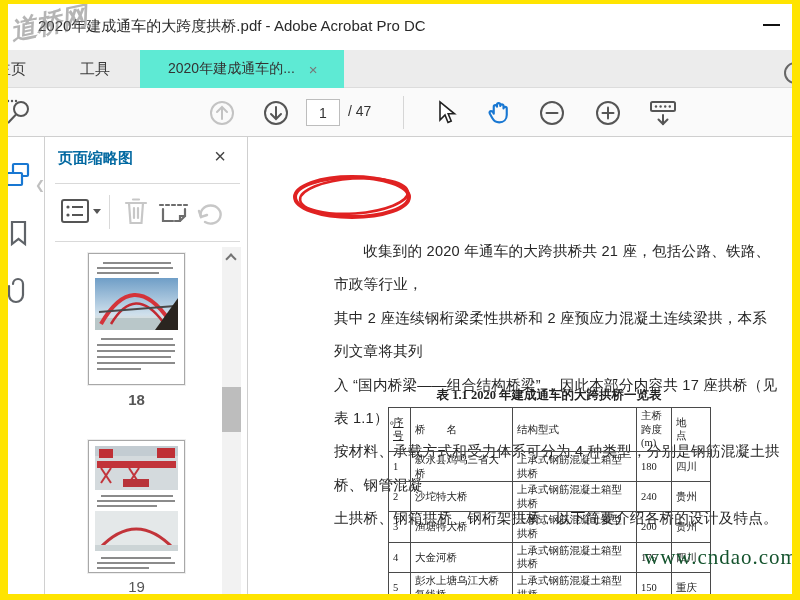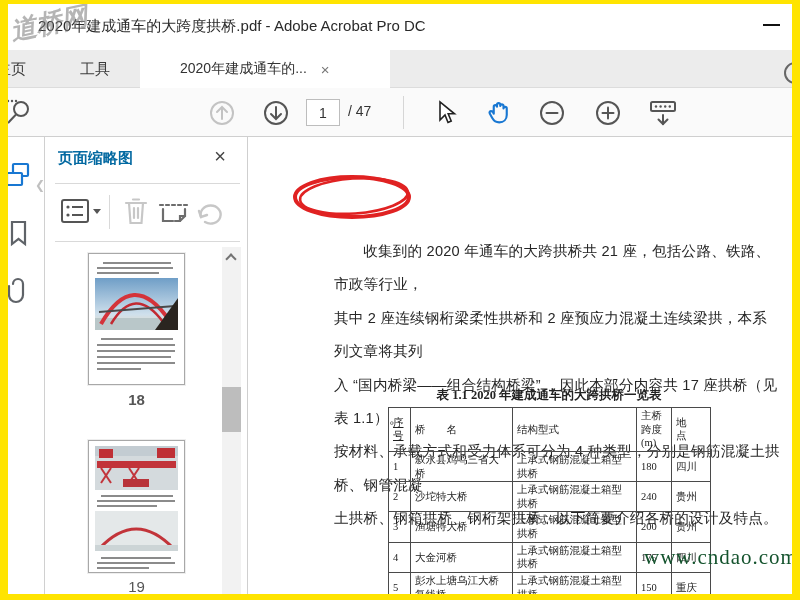--- a/index.html
+++ b/index.html
@@ -15,21 +15,21 @@
   .minimize-btn { position:absolute; right:12px; top:20px; width:17px; height:2px; background:#111; }
   .wm-script { position:absolute; left:2px; top:2px; font-size:26px; font-weight:bold; font-style:italic;
                color:rgba(120,120,120,.55); transform:rotate(-12deg); font-family:"Liberation Serif", serif;
                pointer-events:none; z-index:5; }
 
   
   .tabbar { position:relative; height:38px; background:#ececec; border-bottom:1px solid #dcdcdc; }
   .tab { position:absolute; top:0; height:38px; display:flex; align-items:center; color:#3c3c3c; font-size:15px; }
   .tab-home { left:-12px; width:60px; overflow:hidden; padding-left:0; }
   .tab-tools { left:57px; width:60px; justify-content:center; }
-  .tab-doc { left:132px; width:250px; background:#ffffff; padding:0 14px 0 40px; font-size:14px; color:#333; }
+  .tab-doc { left:132px; width:204px; background:#5eead4; padding:0 14px 0 28px; font-size:14px; color:#333; }
   .tab-doc .close { margin-left:14px; color:#777; font-size:15px; cursor:default; }
   .tab-bell { position:absolute; right:-14px; top:12px; width:22px; height:22px; border:2px solid #666; border-radius:50%; background:transparent; }
 
   
   .toolbar { position:relative; height:49px; background:#fafafa; border-bottom:1px solid #cfcfcf; }
   .ticon { position:absolute; top:0; height:49px; display:flex; align-items:center; justify-content:center; }
   .vsep { position:absolute; top:8px; width:1px; height:33px; background:#d6d6d6; }
   .pagebox { position:absolute; left:298px; top:11px; width:34px; height:27px; border:1px solid #bdbdbd; background:#fff;
              display:flex; align-items:center; justify-content:center; font-size:14px; color:#333; }
   .pagetotal { position:absolute; left:340px; top:15px; font-size:14px; color:#333; white-space:nowrap; }

